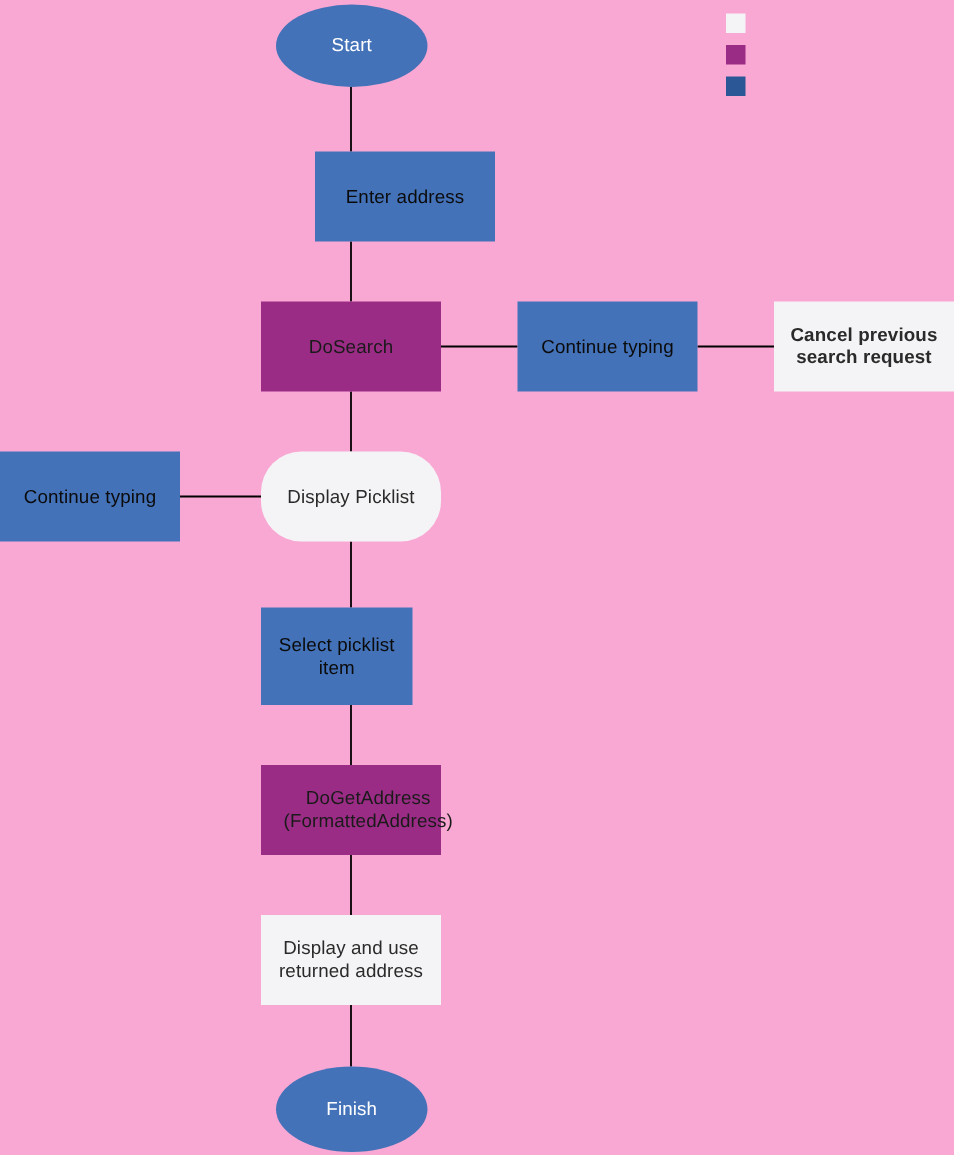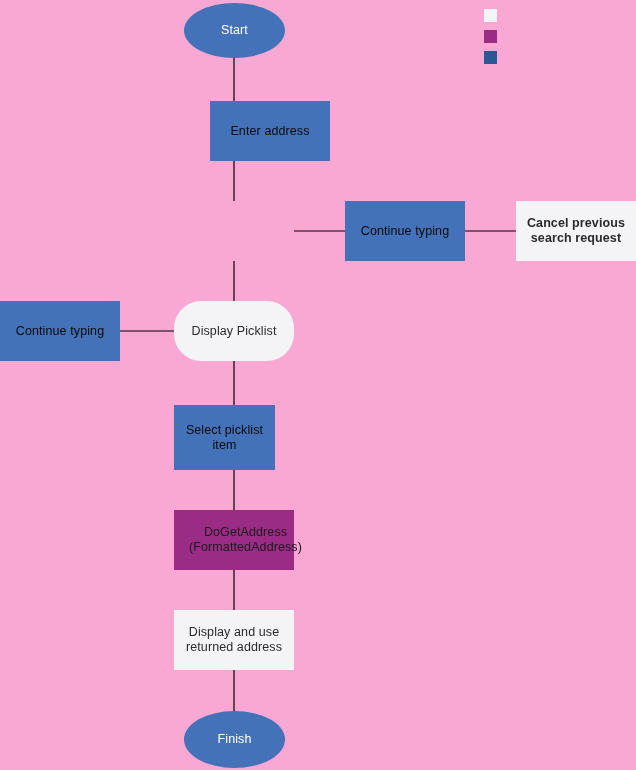--- a/index.html
+++ b/index.html
@@ -107,20 +107,23 @@
   </svg>
 
   <div class="node terminator fill-blue-t" style="left:184px; top:3px; width:101px; height:55px;">
     <span class="label">Start</span>
   </div>
 
   <div class="node process fill-blue" style="left:174px; top:101px; width:120px; height:60px;margin-left:36px;">
     <span class="label">Enter address</span>
   </div>
 
+  <div class="node process fill-magenta" style="left:174px; top:201px; width:120px; height:60px;">
+    <span class="label">DoSearch</span>
+  </div>
 
   <div class="node process fill-blue" style="left:345px; top:201px; width:120px; height:60px;">
     <span class="label">Continue typing</span>
   </div>
 
   <div class="node process fill-white" style="left:516px; top:201px; width:120px; height:60px;font-weight:bold;">
     <span class="label">Cancel previous
 search request</span>
   </div>
 

